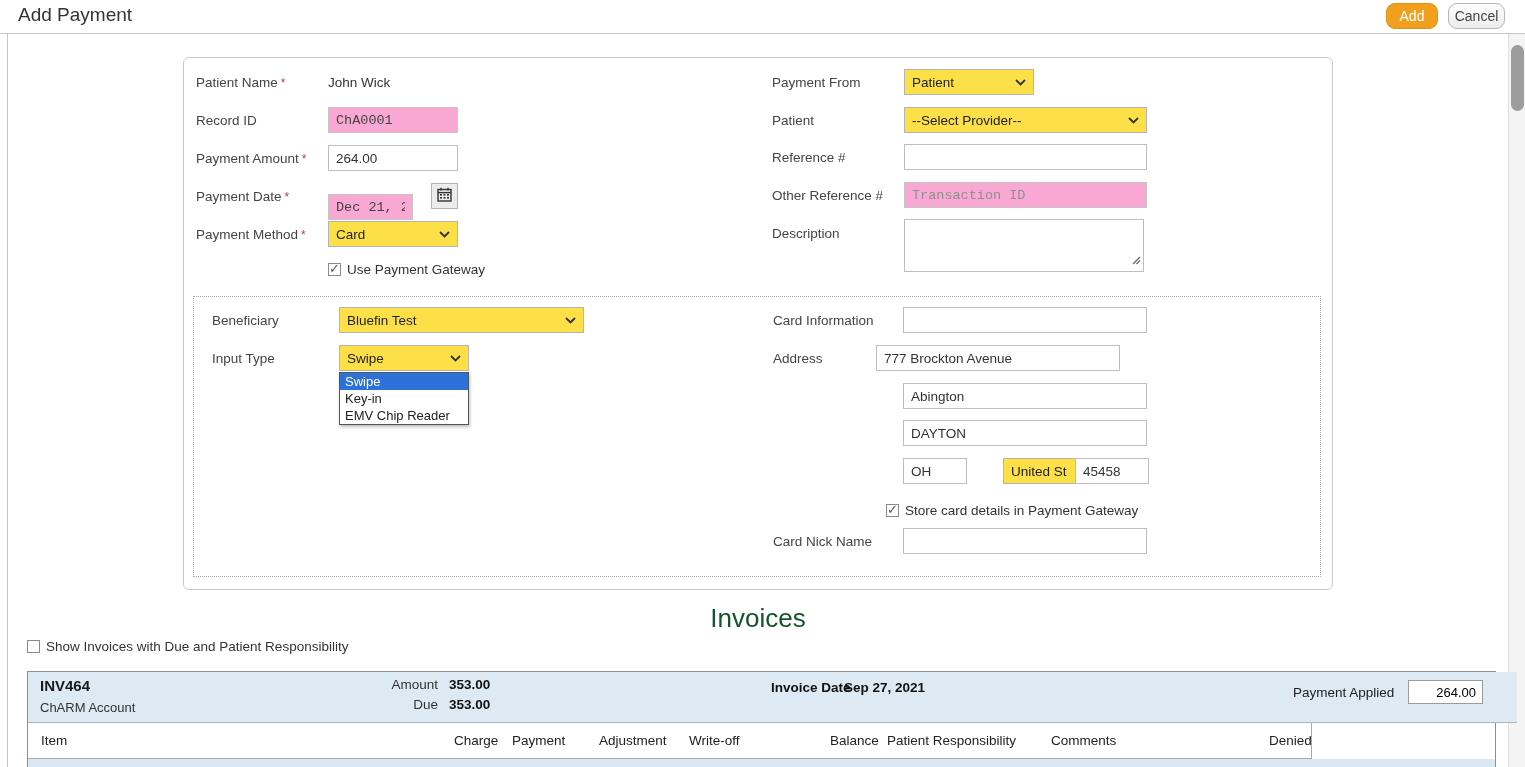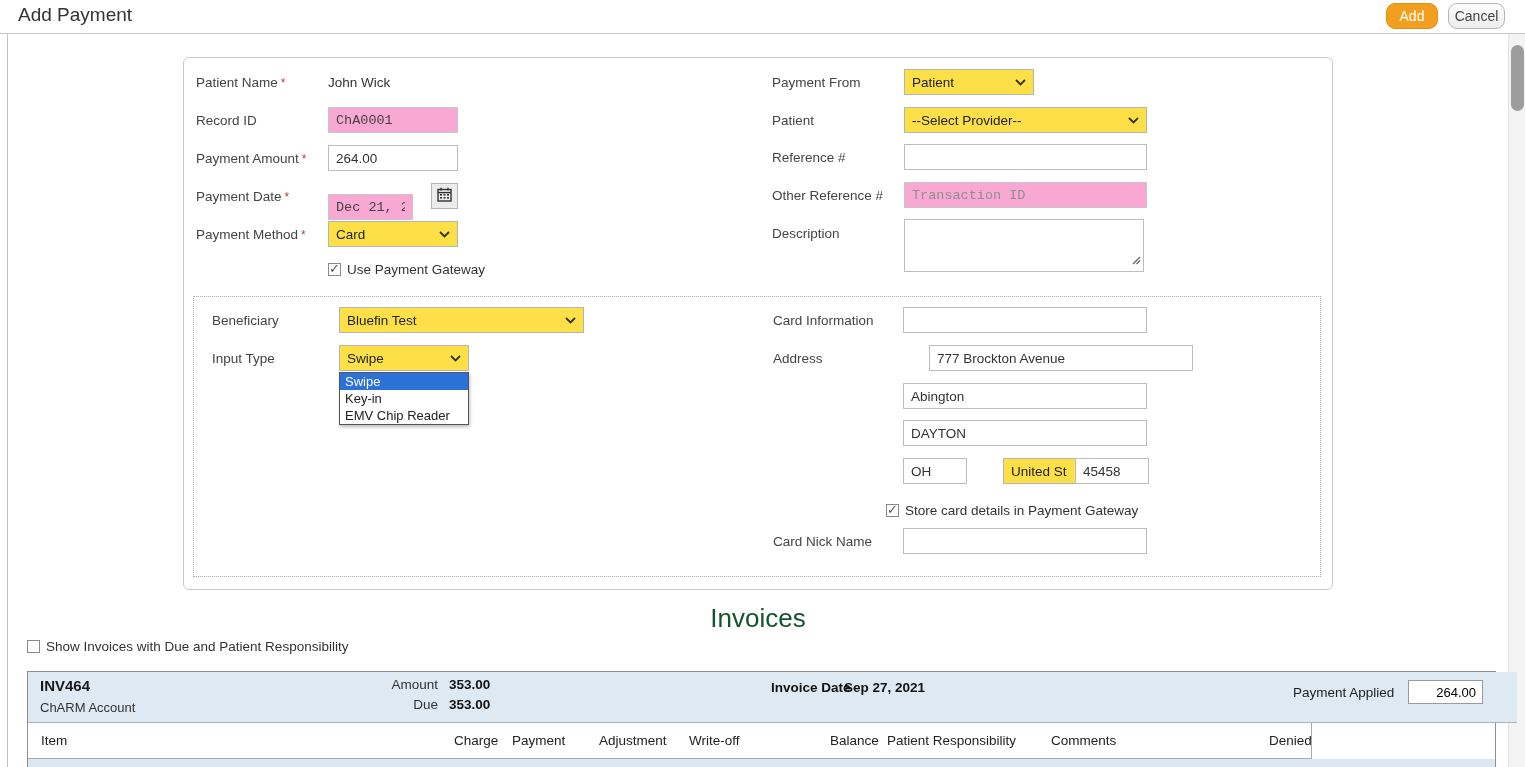--- a/index.html
+++ b/index.html
@@ -200,21 +200,21 @@
       <div class="abs dd-list" style="left:145px; top:75px; width:130px;">
         <div class="dd-opt selected">Swipe</div>
         <div class="dd-opt">Key-in</div>
         <div class="dd-opt">EMV Chip Reader</div>
       </div>
 
       <div class="abs lbl" style="left:579px; top:16px;">Card Information</div>
       <input class="abs tb" style="left: 709px; top: 10px; width: 244px;" value="">
 
       <div class="abs lbl" style="left:579px; top:54px;">Address</div>
-      <input class="abs tb" style="left: 735px; top: 48px; width: 264px;" value="777 Brockton Avenue">
+      <input class="abs tb" style="left: 682px; top: 48px; width: 244px;" value="777 Brockton Avenue">
       <input class="abs tb" style="left: 709px; top: 86px; width: 244px;" value="Abington">
       <input class="abs tb" style="left: 709px; top: 123px; width: 244px;" value="DAYTON">
       <input class="abs tb" style="left: 709px; top: 161px; width: 64px;" value="OH">
       <div class="abs sel" style="left:781px; top:161px; width:92px;margin-left:28px;">
         <span class="sel-txt">United St</span>
         <span class="chev">
             <svg width="11" height="7" viewBox="0 0 11 7">
               <path d="M1 1l4.5 4.5L10 1" stroke="#333" stroke-width="1.8" fill="none"></path>
             </svg>
           </span>

